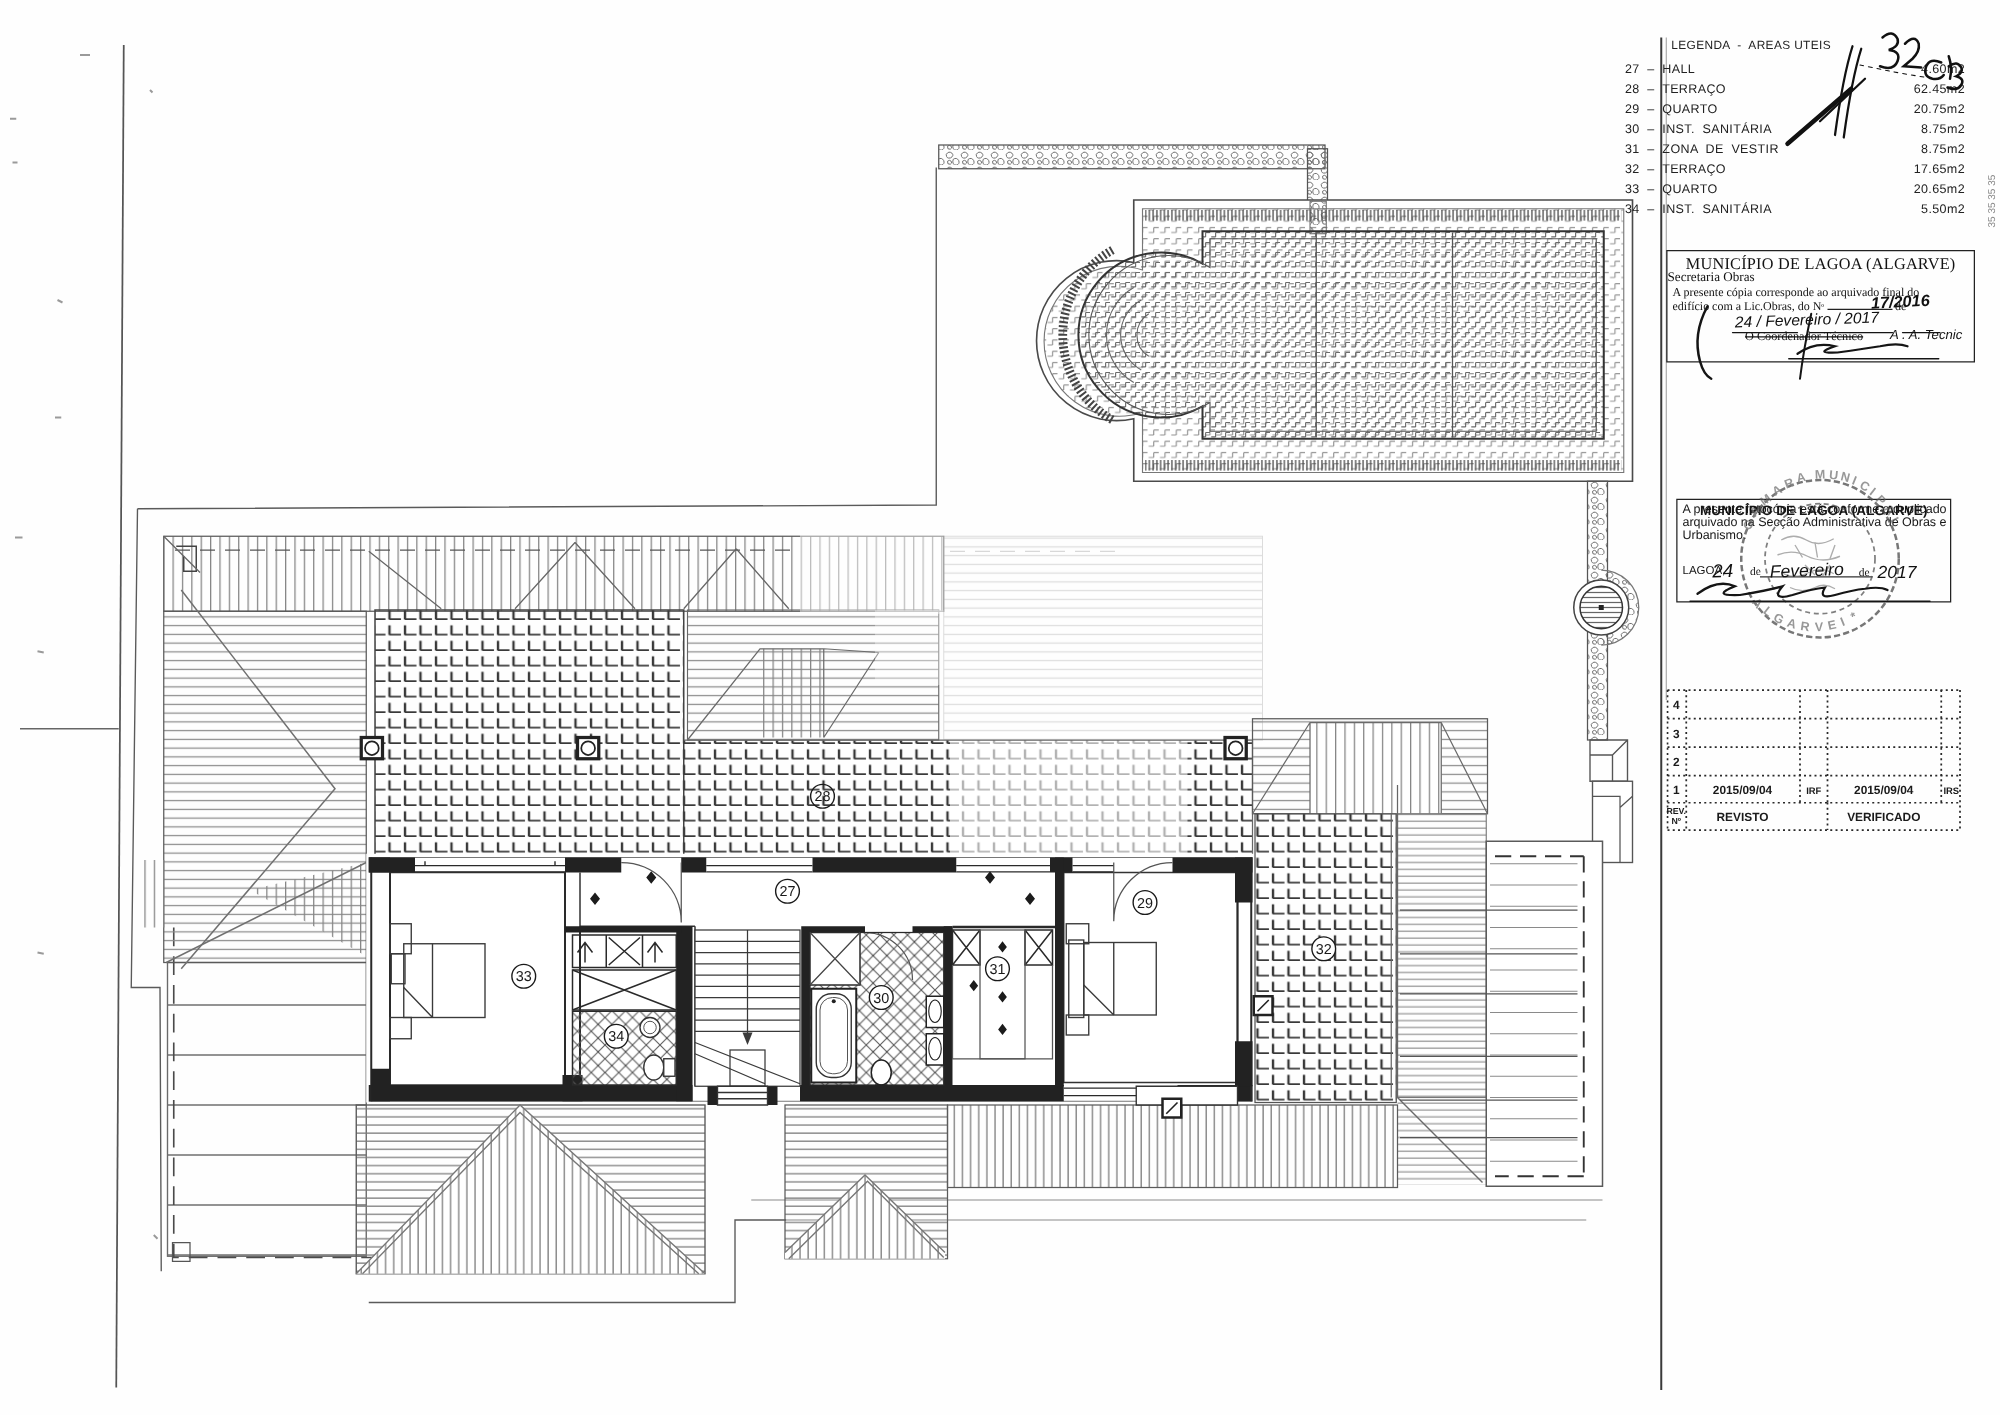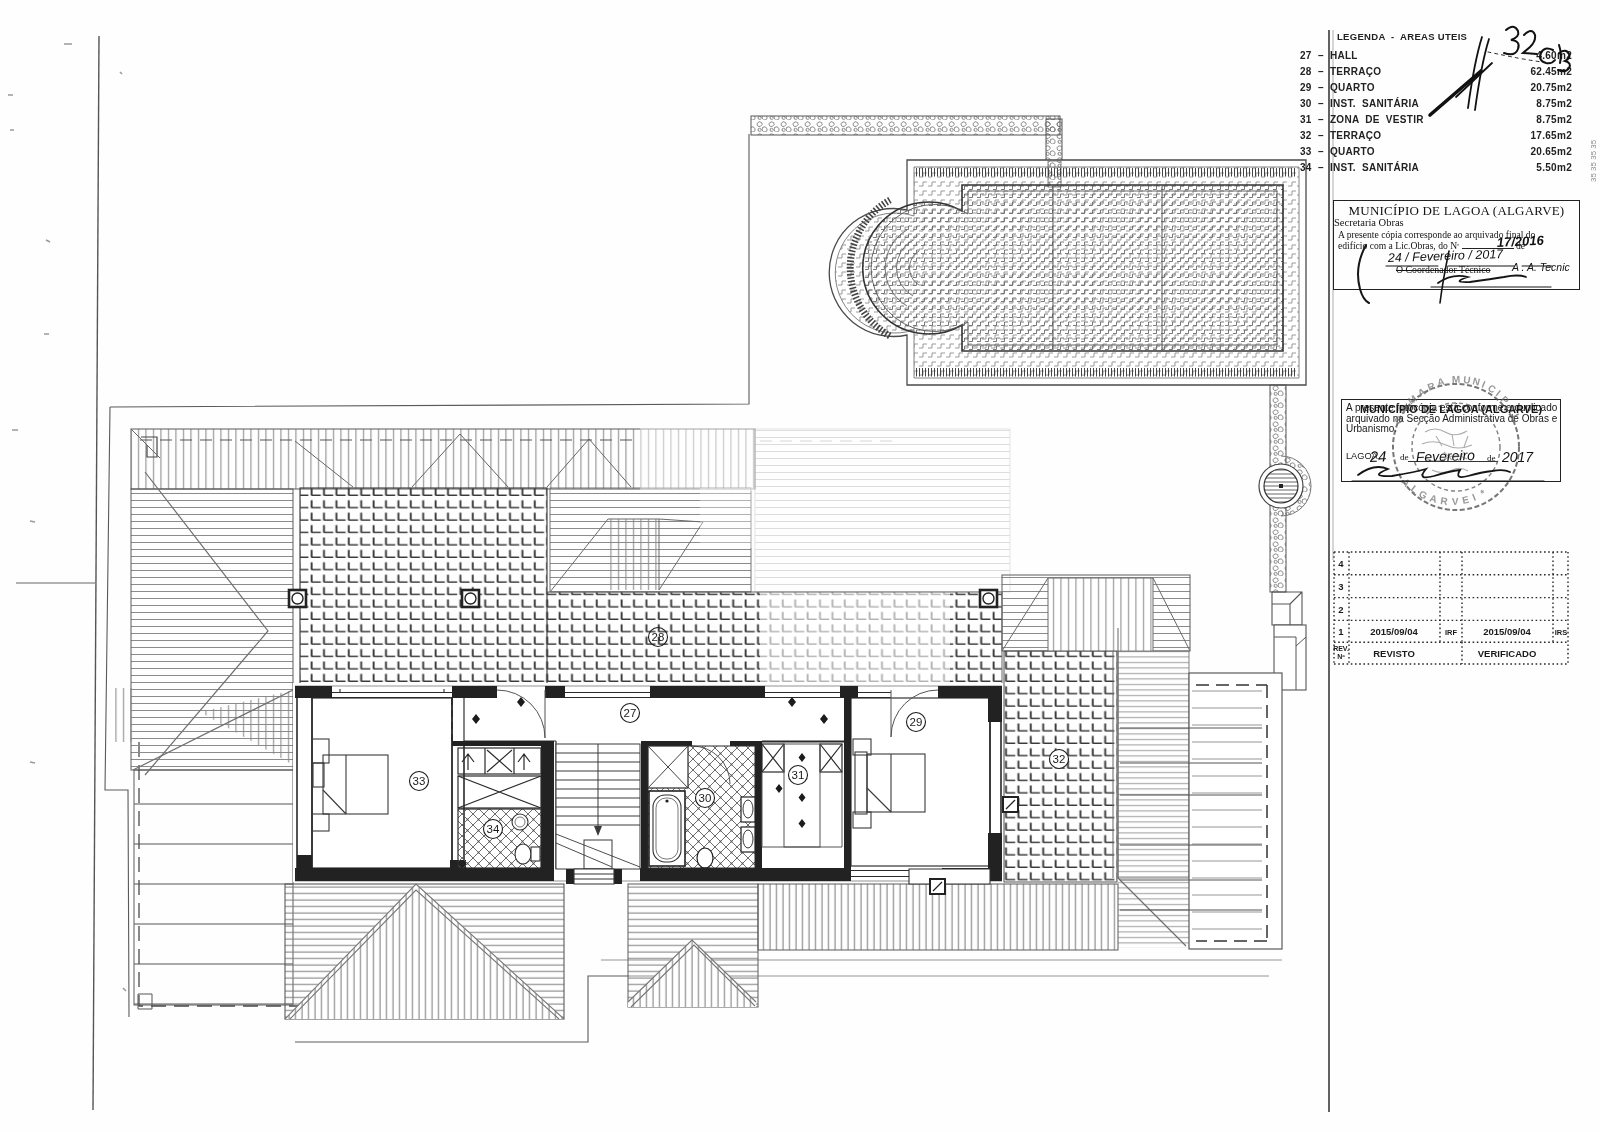--- a/index.html
+++ b/index.html
@@ -1,20 +1,20 @@
 <!DOCTYPE html>
 <html><head>
 <meta charset="utf-8">
 <style>
 html,body{margin:0;padding:0;background:#ffffff;}
 #page{position:relative;width:1600px;height:1132px;background:#fefefe;font-family:"Liberation Sans",sans-serif;overflow:hidden;}
 #plan,#overlay{position:absolute;left:0;top:0;}
 #overlay{pointer-events:none;}
 .abs{position:absolute;color:#1c1c1c;}
-.leg{font-weight:bold;font-size:11px;color:#222;letter-spacing:0.3px;white-space:pre;}
+.leg{font-weight:normal;font-size:11px;color:#222;letter-spacing:0.3px;white-space:pre;}
 </style>
 </head>
 <body>
 <div id="page">
 <svg id="plan" width="1600" height="1132" viewBox="0 0 1600 1132">
 <defs>
 <pattern id="hH" width="8" height="7" patternUnits="userSpaceOnUse">
           <path d="M0,3.5 H8" stroke="#8b8b8b" stroke-width="1"></path>
         </pattern>
 <pattern id="hHd" width="8" height="6.5" patternUnits="userSpaceOnUse">

